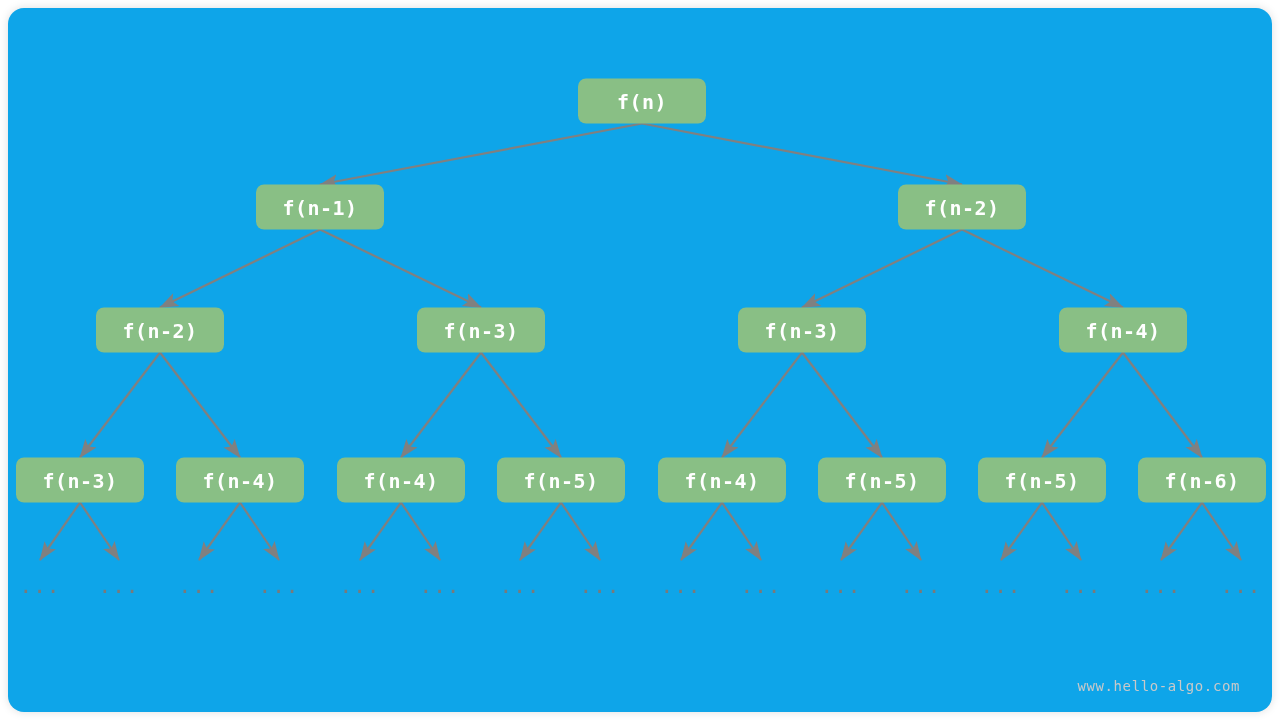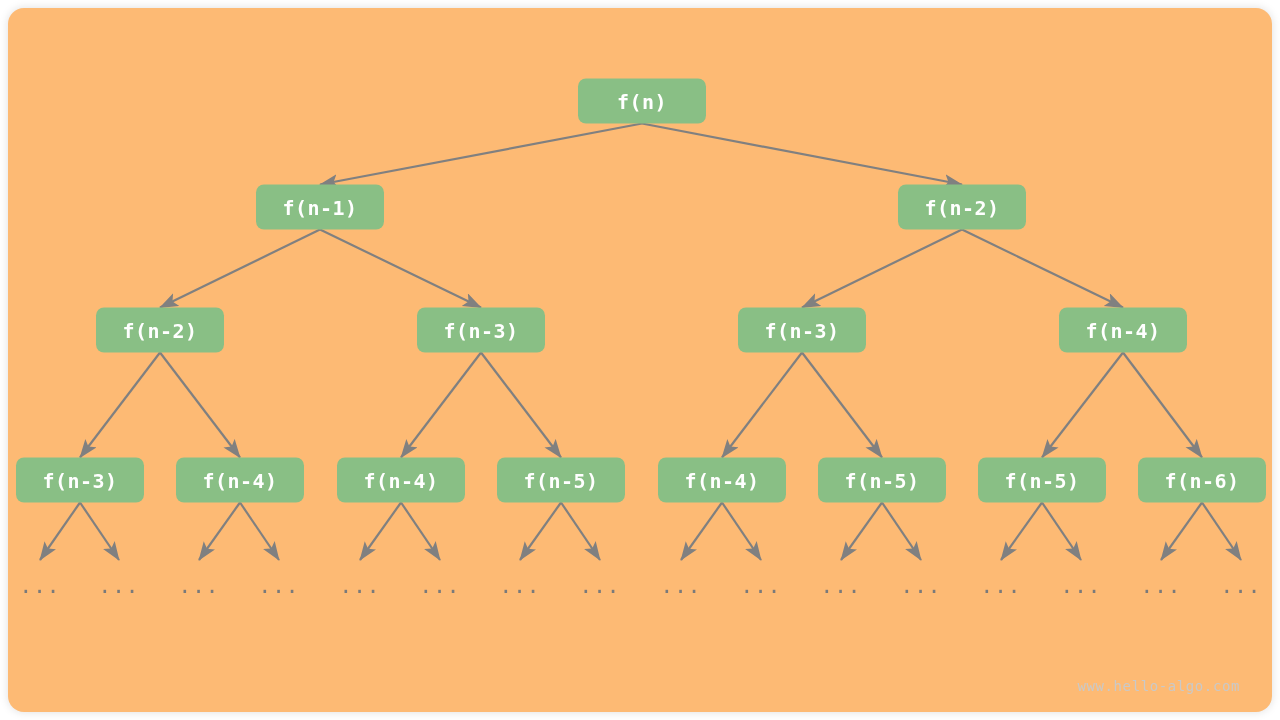--- a/index.html
+++ b/index.html
@@ -9,21 +9,21 @@
     height: 720px;
     background: #ffffff;
     font-family: "DejaVu Sans Mono", "Liberation Mono", monospace;
   }
   #canvas-card {
     position: absolute;
     left: 8px;
     top: 8px;
     width: 1264px;
     height: 704px;
-    background: #fdba74;
+    background: #0ea5e9;
     border-radius: 16px;
     box-shadow: 0 0 10px rgba(0,0,0,0.13);
     overflow: hidden;
   }
   #diagram-svg {
     position: absolute;
     left: -8px;
     top: -8px;
     width: 1280px;
     height: 720px;

